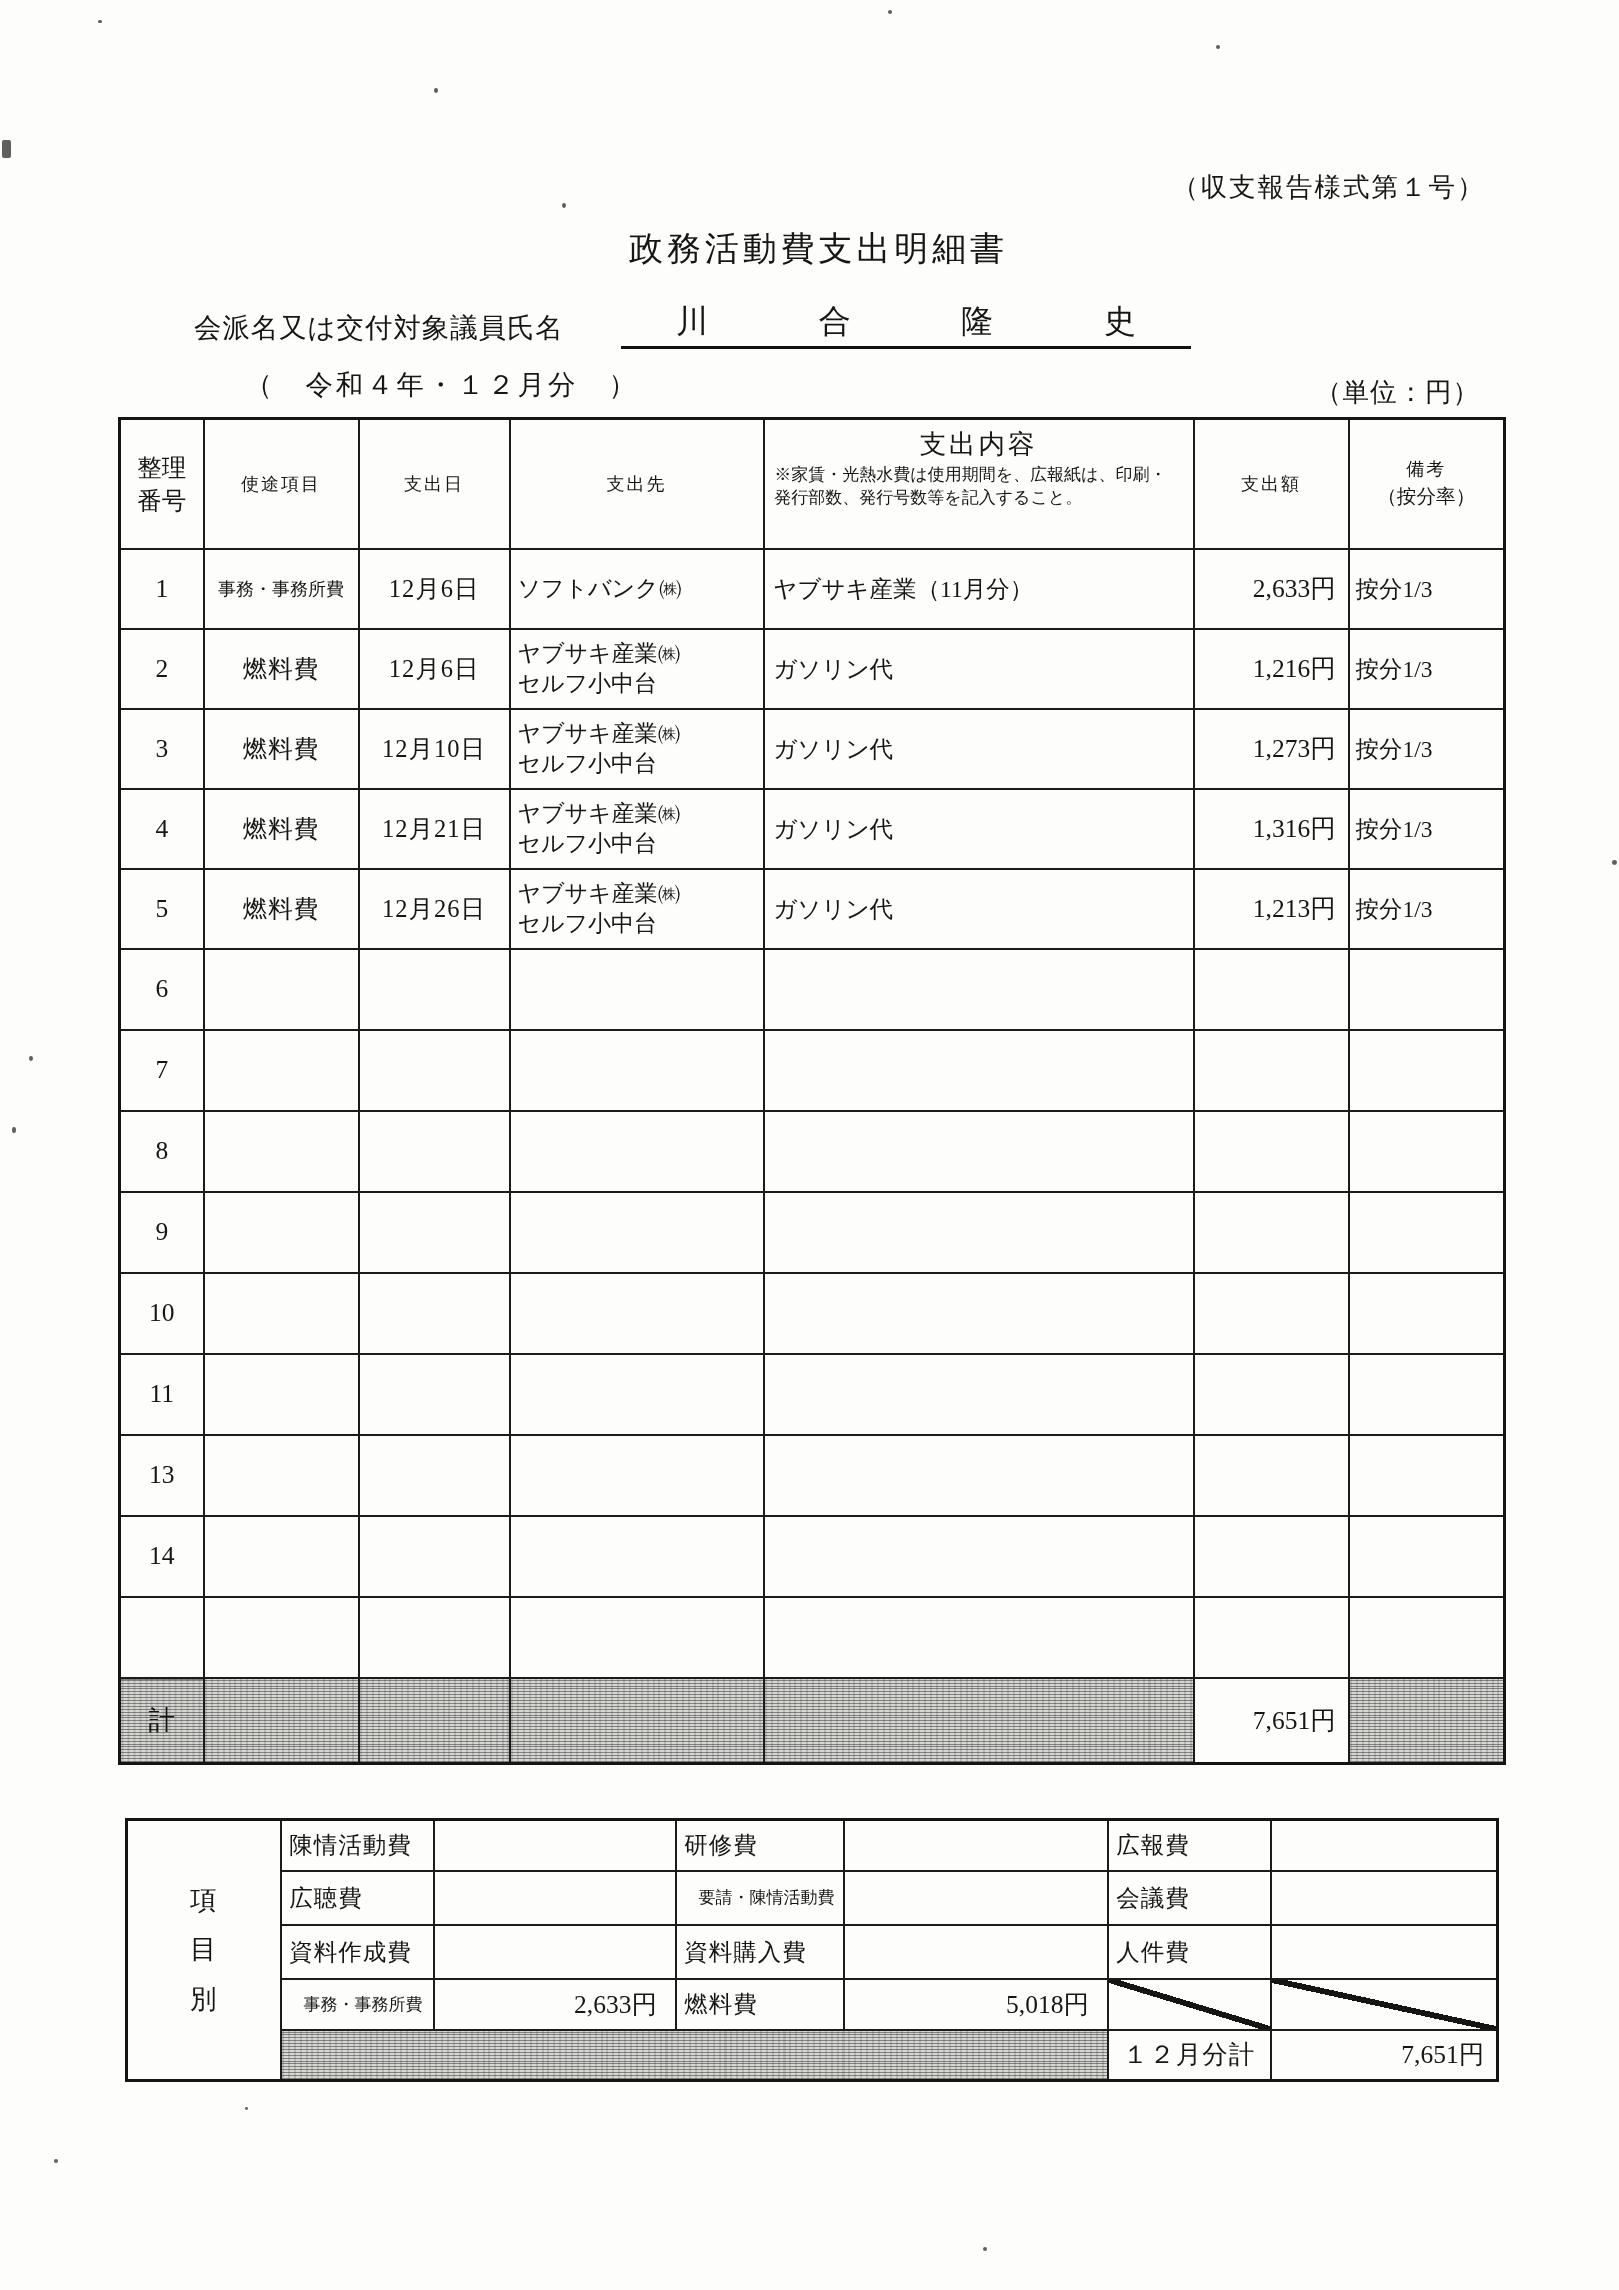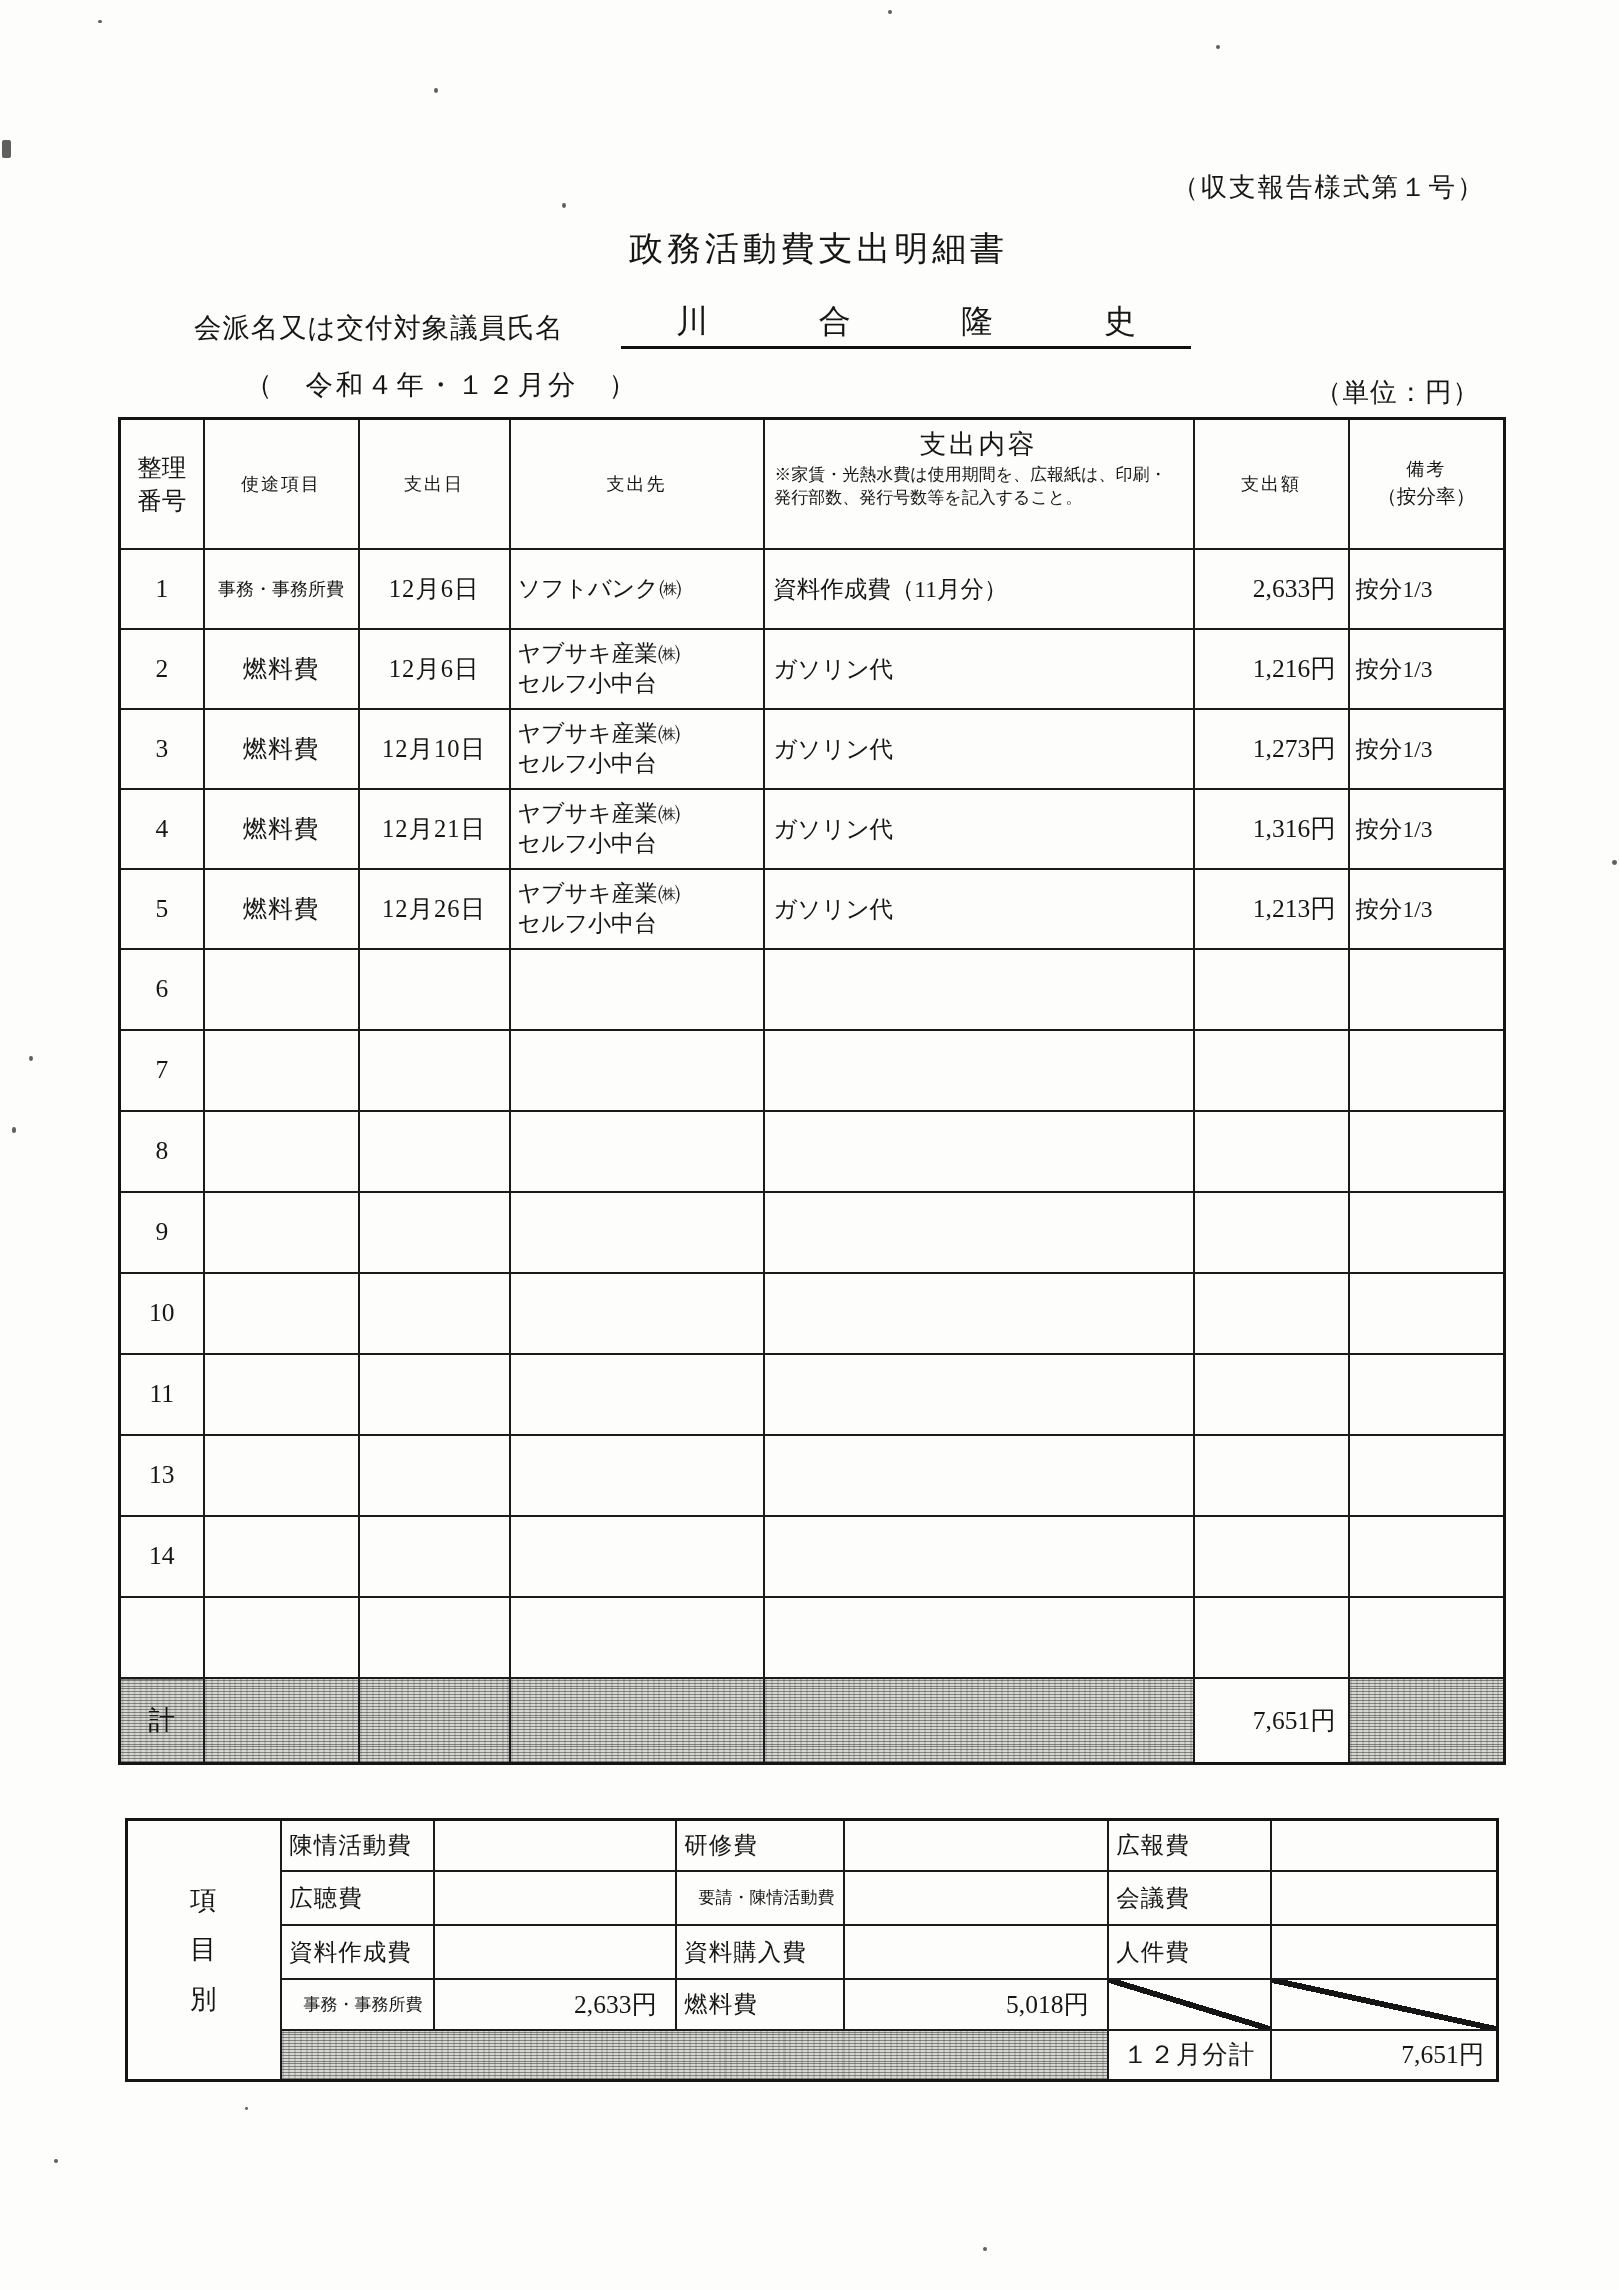--- a/index.html
+++ b/index.html
@@ -132,21 +132,21 @@
         <div class="hcell">備考</div>
         <div class="hnote-sub">（按分率）</div>
       </td>
     </tr>
 
     <tr class="h82">
       <td class="c cell-no">1</td>
       <td class="c cell-item item-sm">事務・事務所費</td>
       <td class="c cell-date">12月6日</td>
       <td class="l cell-payee preline">ソフトバンク㈱</td>
-      <td class="l cell-detail">資料作成費（11月分）</td>
+      <td class="l cell-detail">ヤブサキ産業（11月分）</td>
       <td class="r cell-amount">2,633円</td>
       <td class="cell-note">按分1/3</td>
     </tr>
     <tr class="h82">
       <td class="c cell-no">2</td>
       <td class="c cell-item">燃料費</td>
       <td class="c cell-date">12月6日</td>
       <td class="l cell-payee preline">ヤブサキ産業㈱
 セルフ小中台</td>
       <td class="l cell-detail">ガソリン代</td>

